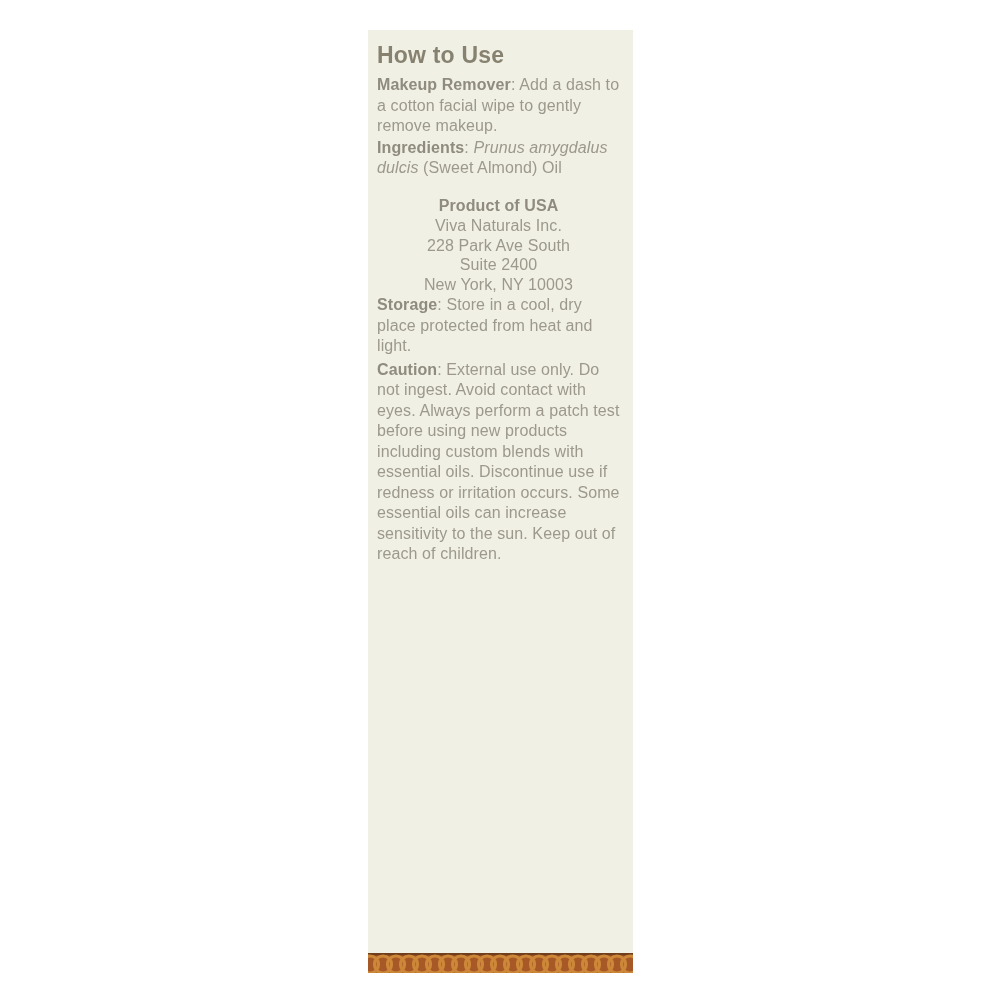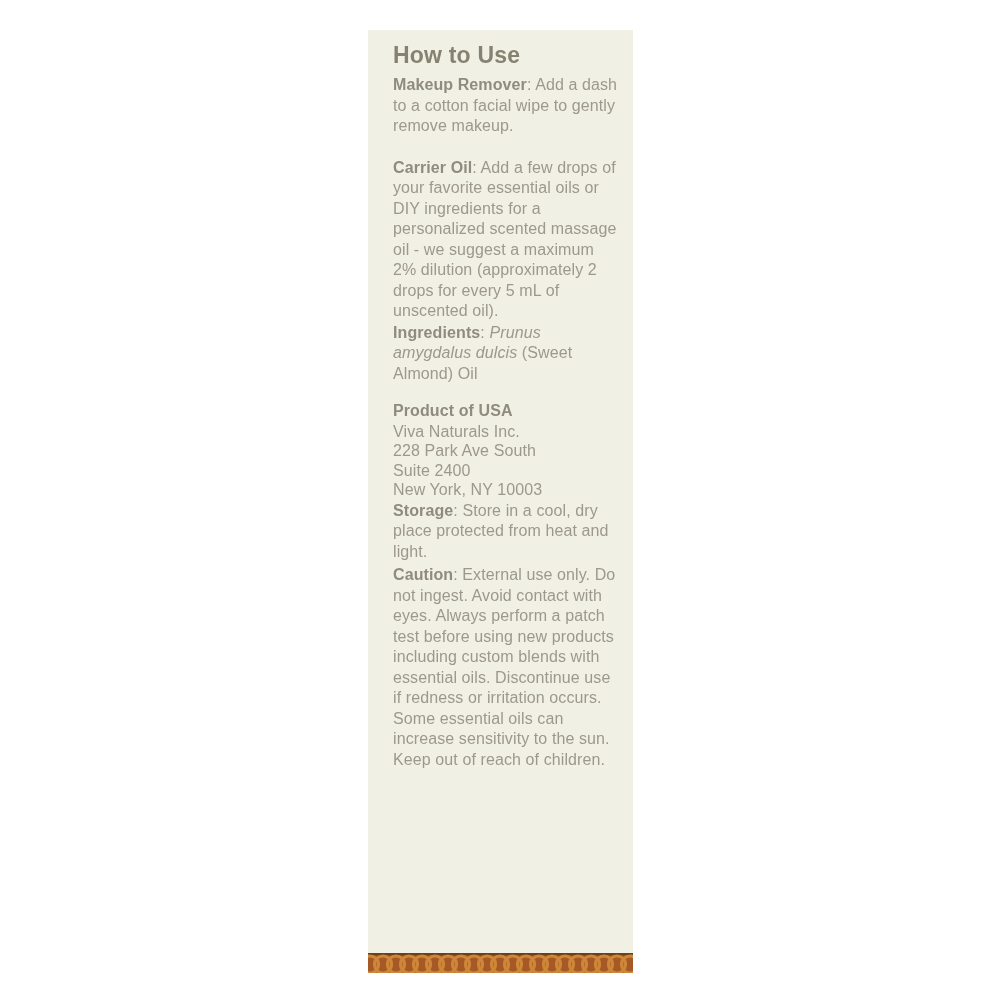--- a/index.html
+++ b/index.html
@@ -15,41 +15,41 @@
 
   .label-panel {
     position: absolute;
     left: 368px;
     top: 30px;
     width: 265px;
     height: 943px;
     background: var(--panel-bg, #f1f0e5);
   }
   .panel-content {
-    padding: 12px 13px 0 25px;
+    padding: 12px 13px 0 9px;
     color: var(--body-text, #9c988c);
     font-size: 16px;
     line-height: 20.5px;
     letter-spacing: 0.1px;
   }
   .heading {
     margin: 0 0 6px 0;
     font-size: 23px;
     line-height: 27px;
     font-weight: bold;
     color: var(--heading-text, #86826f);
     letter-spacing: 0.2px;
   }
   p { margin: 0; }
   strong, .bold { font-weight: bold; color: var(--label-text, #8f8b7e); }
   .usage-para + .usage-para { margin-top: 21px; }
   .ingredients-para { margin-top: 1px; }
   .ingredients-para i { font-style: italic; }
 
-  .center-block { }
+  .center-block { text-align: center; }
   .origin-line { margin-top: 17px; font-weight: bold; color: var(--label-text, #8f8b7e); }
   .packaged-label { margin-top: 5px; font-weight: bold; color: var(--label-text, #8f8b7e); }
   .address-line { line-height: 19.5px; }
 
   .storage-para { margin-top: 1px; }
   .caution-para { margin-top: 3px; }
 
   .bottom-band {
     position: absolute;
     left: 0;
@@ -72,21 +72,20 @@
 
 <div class="stage">
   <div class="label-panel">
     <div class="panel-content">
 
       <h1 class="heading">How to Use</h1>
 
 
       <p class="usage-para"><strong>Makeup Remover</strong><span>: </span><span>Add a dash to a cotton facial wipe to gently remove makeup.</span></p>
 
-      <p class="usage-para"><strong>Carrier Oil</strong><span>: </span><span>Add a few drops of your favorite essential oils or DIY ingredients for a personalized scented massage oil - we suggest a maximum 2% dilution (approximately 2 drops for every 5 mL of unscented oil).</span></p>
 
       <p class="ingredients-para"><strong>Ingredients</strong><span>: </span><i>Prunus amygdalus dulcis</i><span> (Sweet Almond) Oil</span></p>
 
       <div class="center-block">
         <div class="origin-line">Product of USA</div>
         <div class="address-line">Viva Naturals Inc.</div>
         <div class="address-line">228 Park Ave South</div>
         <div class="address-line">Suite 2400</div>
         <div class="address-line">New York, NY 10003</div>
       </div>

